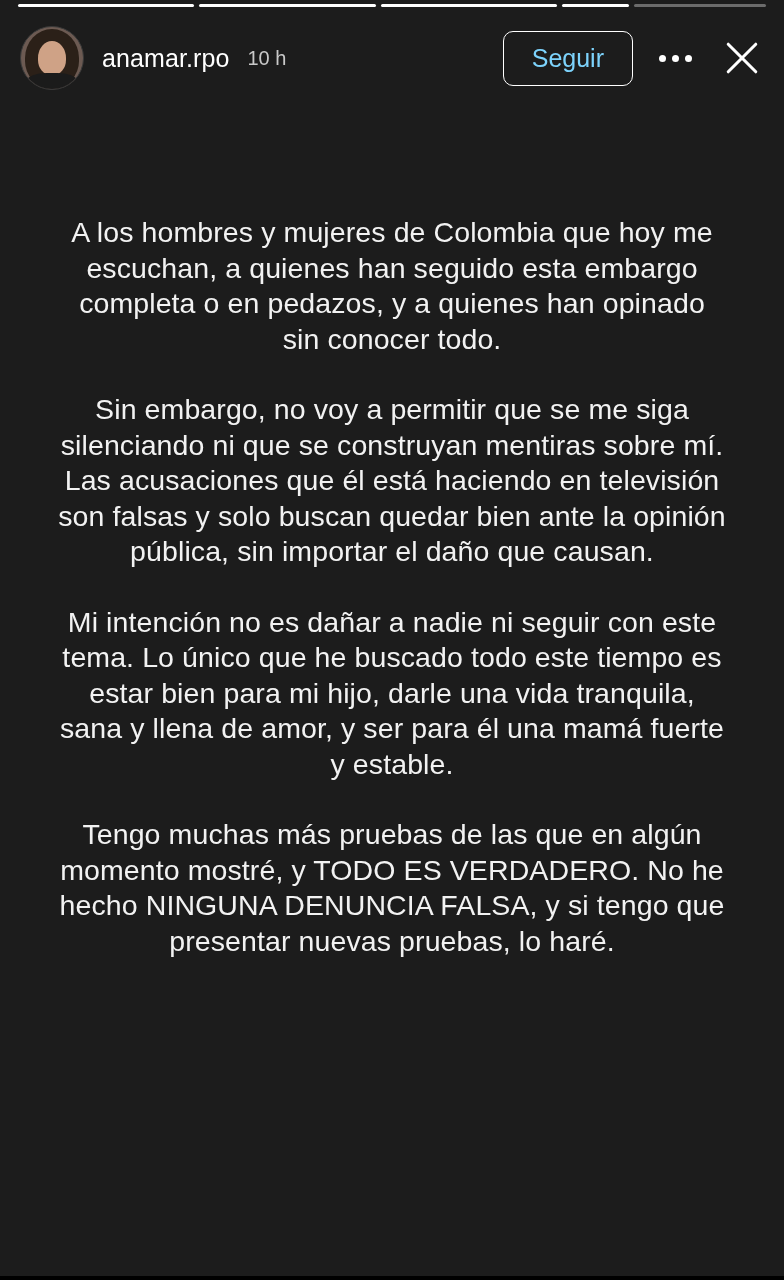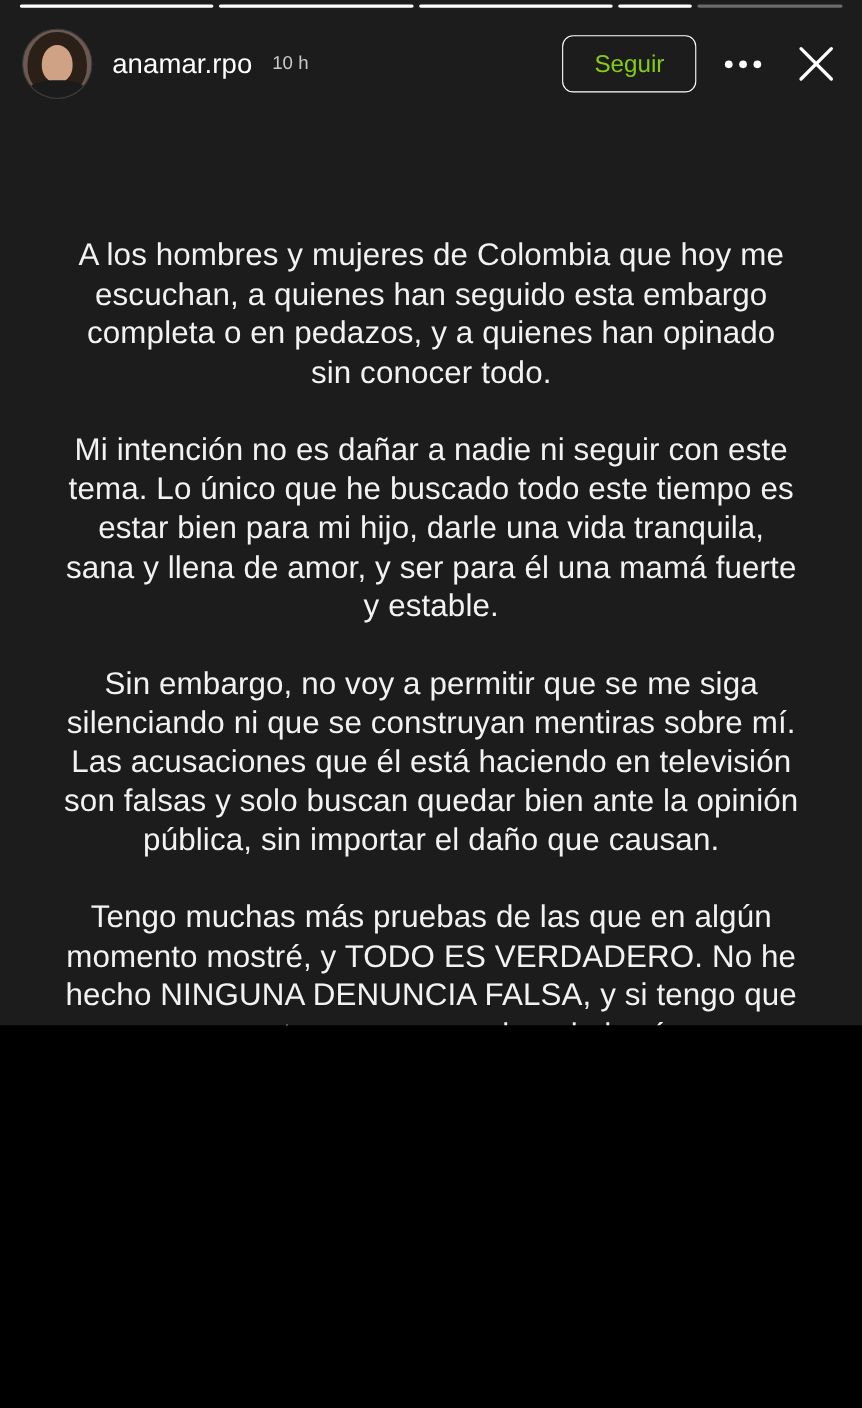--- a/index.html
+++ b/index.html
@@ -9,21 +9,21 @@
   }
   body {
     width: 784px;
     height: 1280px;
     font-family: "Liberation Sans", sans-serif;
     overflow: hidden;
   }
   .story {
     position: relative;
     width: 784px;
-    height: 932px;
+    height: 1276px;
     background: #1c1c1c;
     overflow: hidden;
   }
 
   
   .progress-row {
     position: absolute;
     top: 0;
     left: 0;
     right: 0;
@@ -88,31 +88,31 @@
   }
   .username {
     color: #ffffff;
     font-size: 25px;
     margin-left: 18px;
     letter-spacing: 0.1px;
     white-space: nowrap;
   }
   .timestamp {
     color: #c9c9c9;
-    font-size: 17px;
+    font-size: 20px;
     margin-left: 18px;
     white-space: nowrap;
   }
   .spacer { flex: 1 1 auto; }
 
   .follow-btn {
     border: 1.5px solid #ffffff;
     border-radius: 10px;
-    color: #84cc16;
-    font-size: 22px;
+    color: #7dd3fc;
+    font-size: 25px;
     padding: 14px 28px;
     background: transparent;
     line-height: 1;
     cursor: pointer;
     white-space: nowrap;
   }
   .more-icon {
     margin-left: 26px;
     display: flex;
     gap: 6px;
@@ -189,18 +189,18 @@
     <div class="more-icon">
       <i></i>
       <i></i>
       <i></i>
     </div>
     <div class="close-icon"></div>
   </div>
 
   <div class="story-text">
     <p>A los hombres y mujeres de Colombia que hoy me escuchan, a quienes han seguido esta embargo completa o en pedazos, y a quienes han opinado sin conocer todo.</p>
+    <p>Sin embargo, no voy a permitir que se me siga silenciando ni que se construyan mentiras sobre mí. Las acusaciones que él está haciendo en televisión son falsas y solo buscan quedar bien ante la opinión pública, sin importar el daño que causan.</p>
     <p>Mi intención no es dañar a nadie ni seguir con este tema. Lo único que he buscado todo este tiempo es estar bien para mi hijo, darle una vida tranquila, sana y llena de amor, y ser para él una mamá fuerte y estable.</p>
-    <p>Sin embargo, no voy a permitir que se me siga silenciando ni que se construyan mentiras sobre mí. Las acusaciones que él está haciendo en televisión son falsas y solo buscan quedar bien ante la opinión pública, sin importar el daño que causan.</p>
     <p>Tengo muchas más pruebas de las que en algún momento mostré, y TODO ES VERDADERO. No he hecho NINGUNA DENUNCIA FALSA, y si tengo que presentar nuevas pruebas, lo haré.</p>
   </div>
 
 </div>
 
 </body></html>

